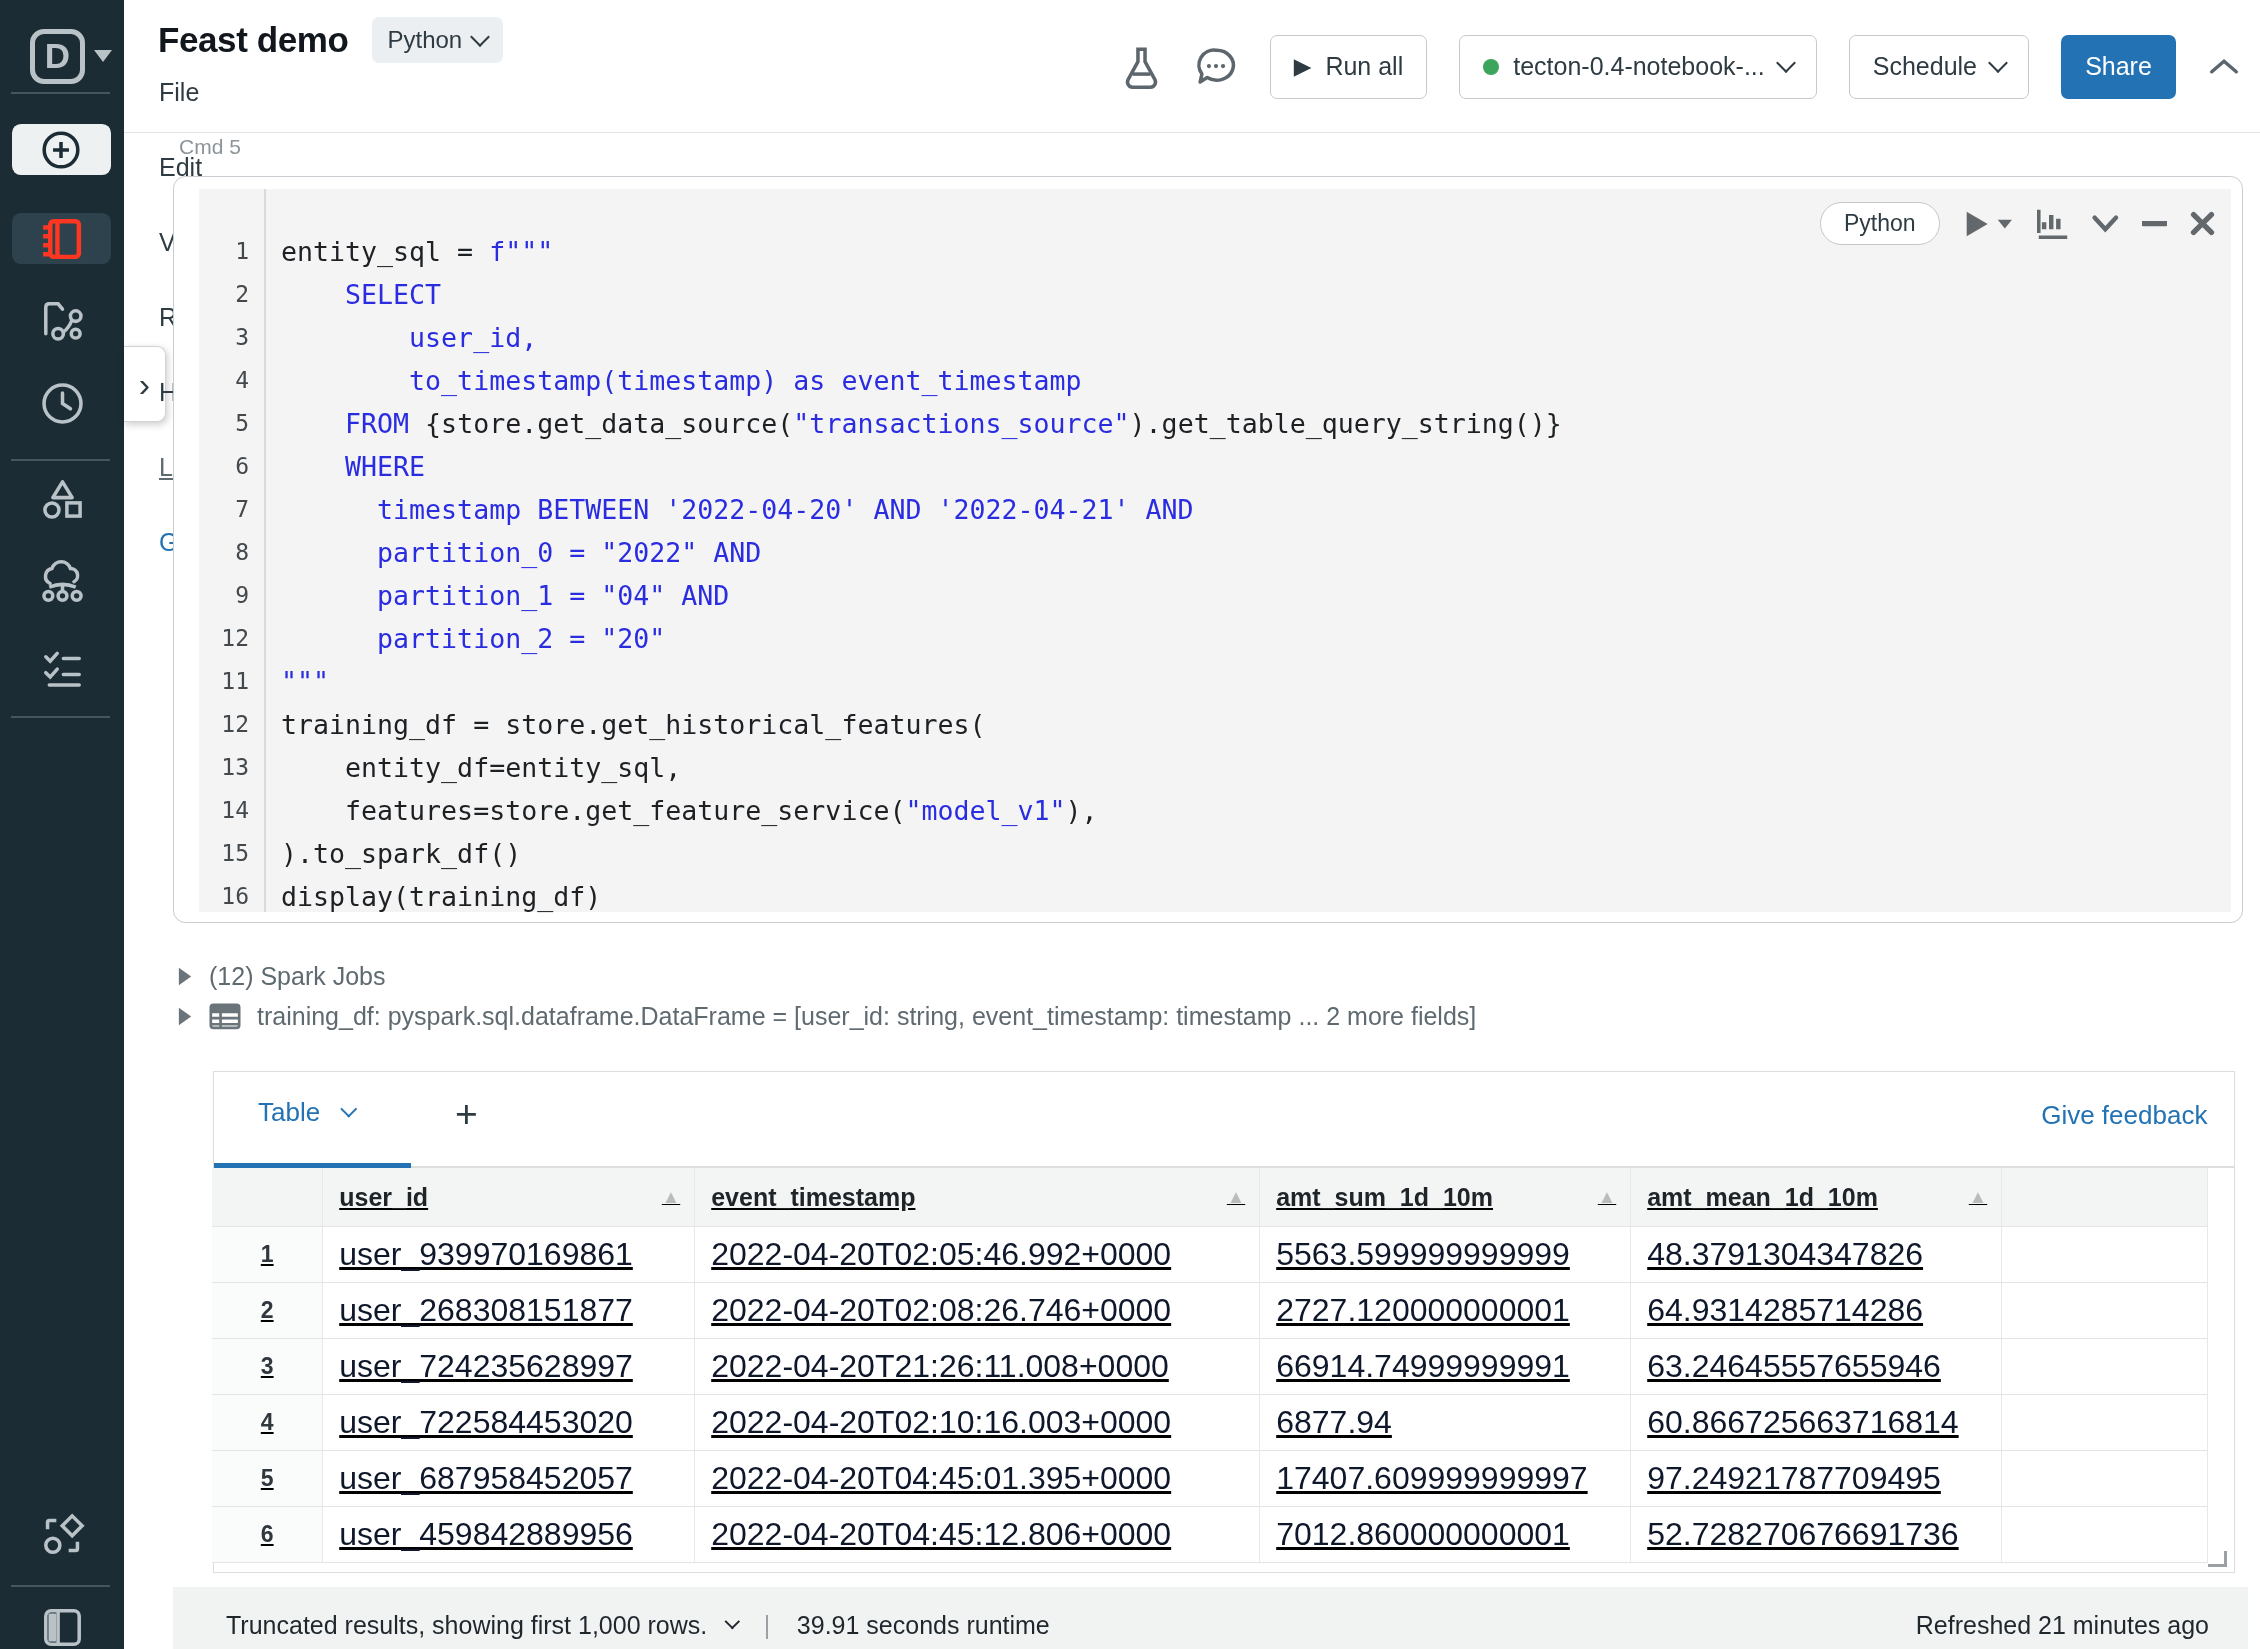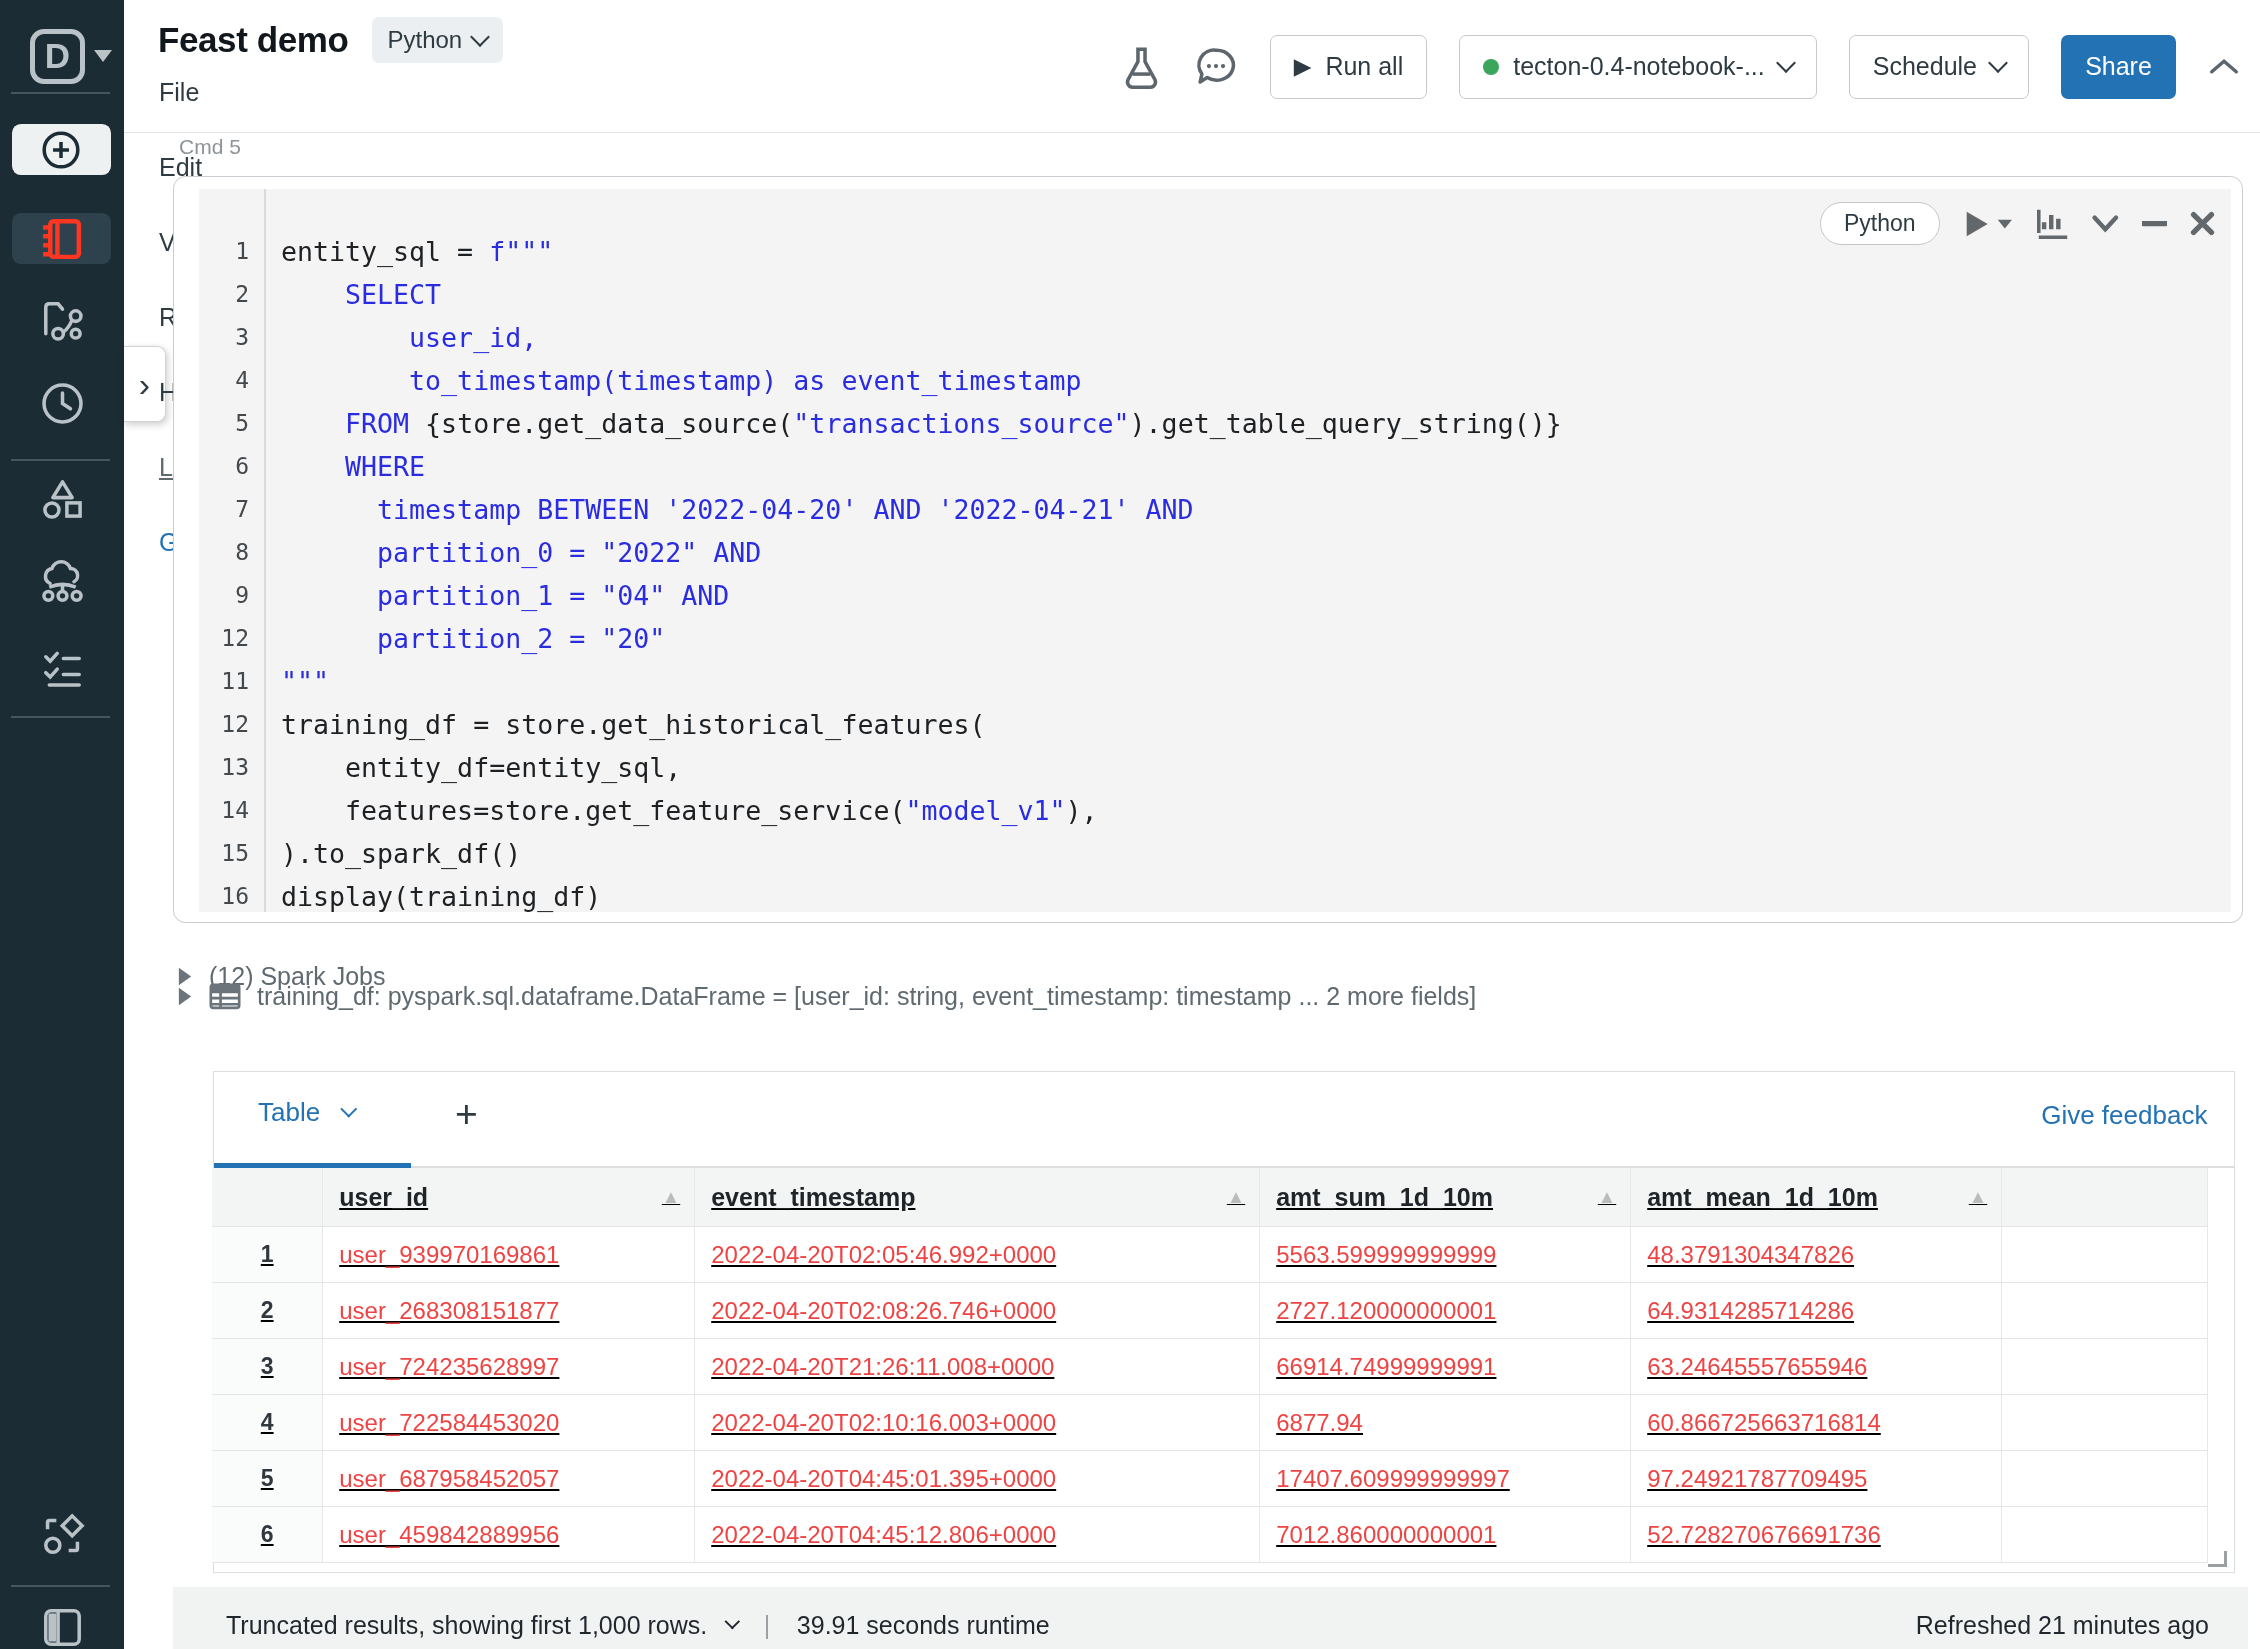--- a/index.html
+++ b/index.html
@@ -70,21 +70,21 @@
   .tab-table { position:absolute; left:44px; top:25px; display:flex; align-items:center; gap:23px;
                font-size:26px; color:#2272b4; cursor:pointer; }
   .tab-table .chev { border-color:#2272b4; width:11.5px; height:11.5px; }
   .tab-add { position:absolute; left:241px; top:19.5px; font-size:39px; font-weight:300; color:#2e3b42; cursor:pointer; }
   .tab-underline { position:absolute; left:0; top:91px; width:197px; height:7px; background:#2272b4; }
   .tab-feedback { position:absolute; right:26.6px; top:28px; font-size:26px; color:#2272b4; cursor:pointer; }
 
   .grid { position:absolute; left:-1.8px; top:96px; width:1997px;text-decoration:underline; }
   .grow { display:grid; grid-template-columns:111px 372px 565px 371px 371px 206px; }
   .grow > div { border-right:1.8px solid #e6e8e9; border-bottom:1.8px solid #e2e4e5; padding-left:16px;
-                display:flex; align-items:center; font-size:24px; color:#ef4444; overflow:hidden; white-space:nowrap; }
+                display:flex; align-items:center; font-size:32px; color:#0f172a; overflow:hidden; white-space:nowrap; }
   .grow.head > div { background:#f3f4f4; font-weight:bold; font-size:25px; color:#1f2428; height:59px;
                      justify-content:space-between; padding-right:14px; }
   .grow.body > div { background:#fff; height:56px; }
   .grow.body > div.rn { background:#fafbfb; justify-content:center; font-weight:bold; font-size:23px; color:#30373d; padding-left:0; }
   .grow.head > div.rn { padding-left:0; }
   .sort { color:#b9bcbe; font-size:18.6px; }
   .corner-grip { position:absolute; right:7px; bottom:5.3px; width:19.5px; height:16px;
                  border-right:3.5px solid #9aa0a4; border-bottom:3.5px solid #9aa0a4; }
 
   
@@ -312,21 +312,21 @@
   </div>
 </div>
 
 <div class="disc-row" style="top:956px; height:41px;">
   <svg width="16" height="21" viewBox="0 0 18 24">
     <path d="M2 2 L16 12 L2 22 Z" fill="#6a747a"></path>
   </svg>
   <span>(12) Spark Jobs</span>
 </div>
 
-<div class="disc-row" style="top:976px; height:41px;justify-content:space-between;">
+<div class="disc-row" style="top:996px; height:41px;justify-content:space-between;">
   <svg width="16" height="21" viewBox="0 0 18 24">
     <path d="M2 2 L16 12 L2 22 Z" fill="#6a747a"></path>
   </svg>
   <svg width="32" height="26.6" viewBox="0 0 36 30">
     <rect x="2" y="2" width="32" height="26" rx="3" fill="none" stroke="#6a747a" stroke-width="3"></rect>
     <path d="M2 10 H34 M2 17 H34 M2 24 H34 M13 10 V28" stroke="#6a747a" stroke-width="3"></path>
     <rect x="2" y="2" width="32" height="8" fill="#6a747a"></rect>
   </svg>
   <span>training_df:  pyspark.sql.dataframe.DataFrame = [user_id: string, event_timestamp: timestamp ... 2 more fields]</span>
 </div>

